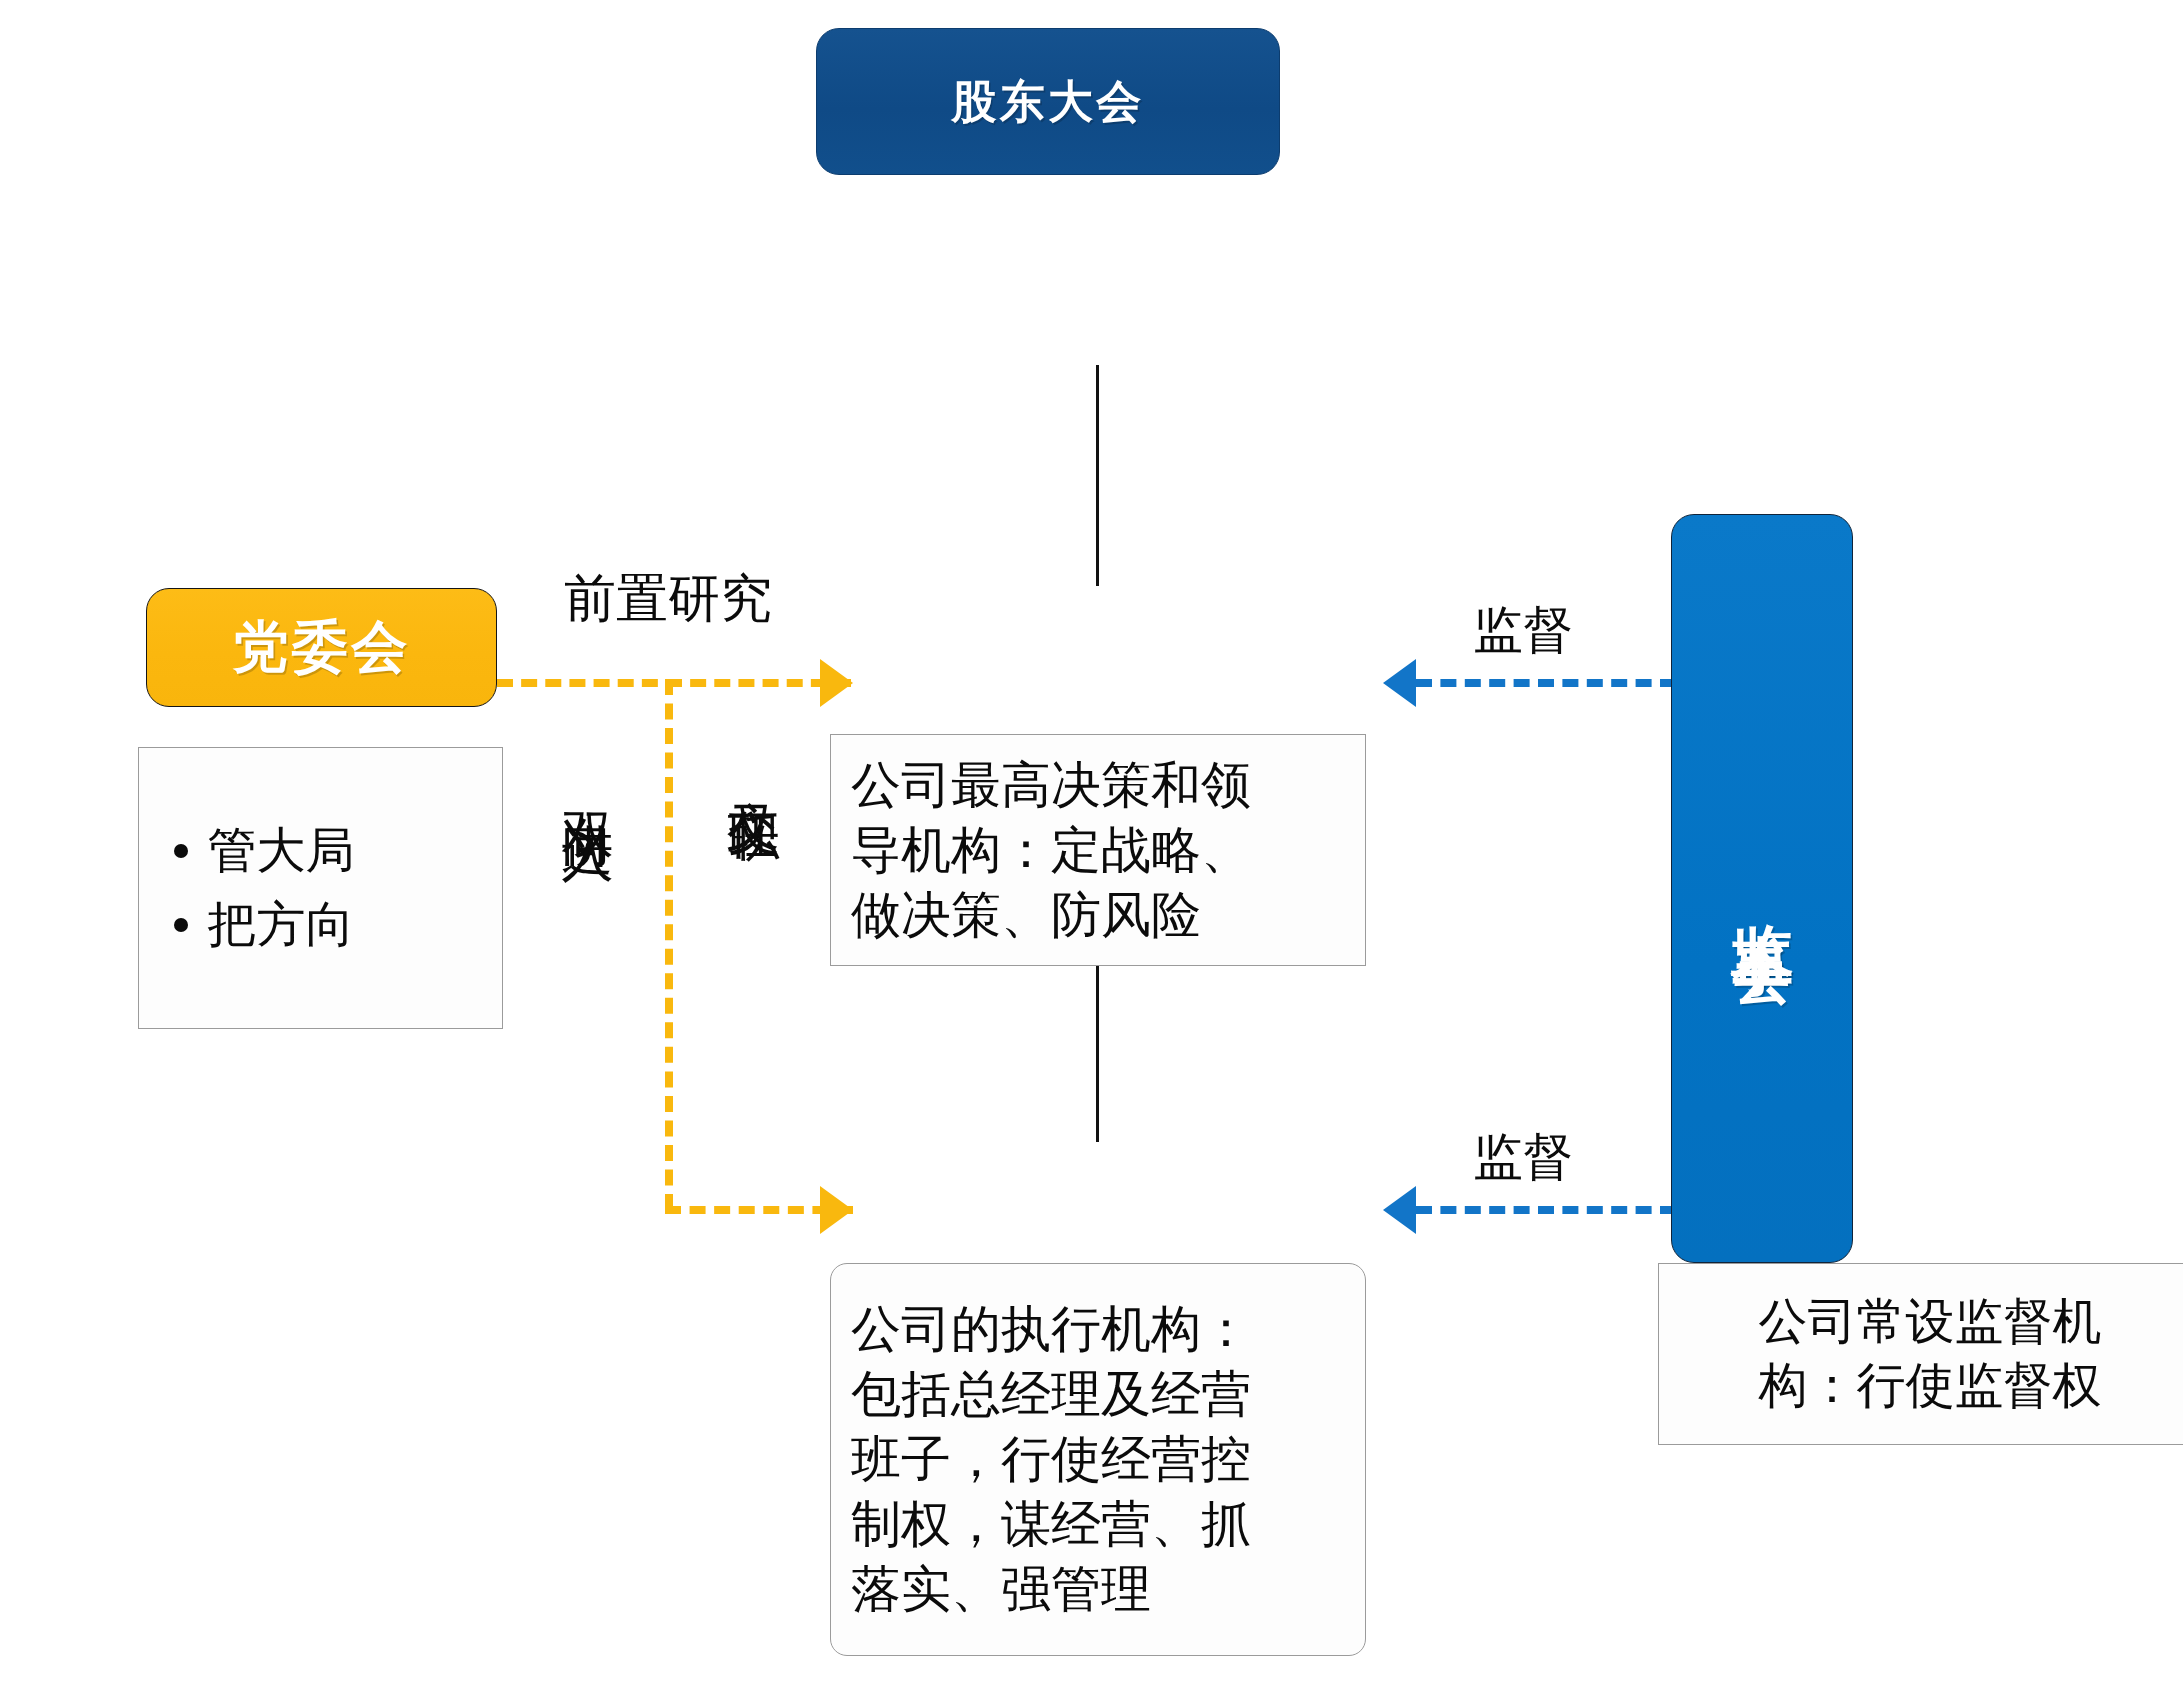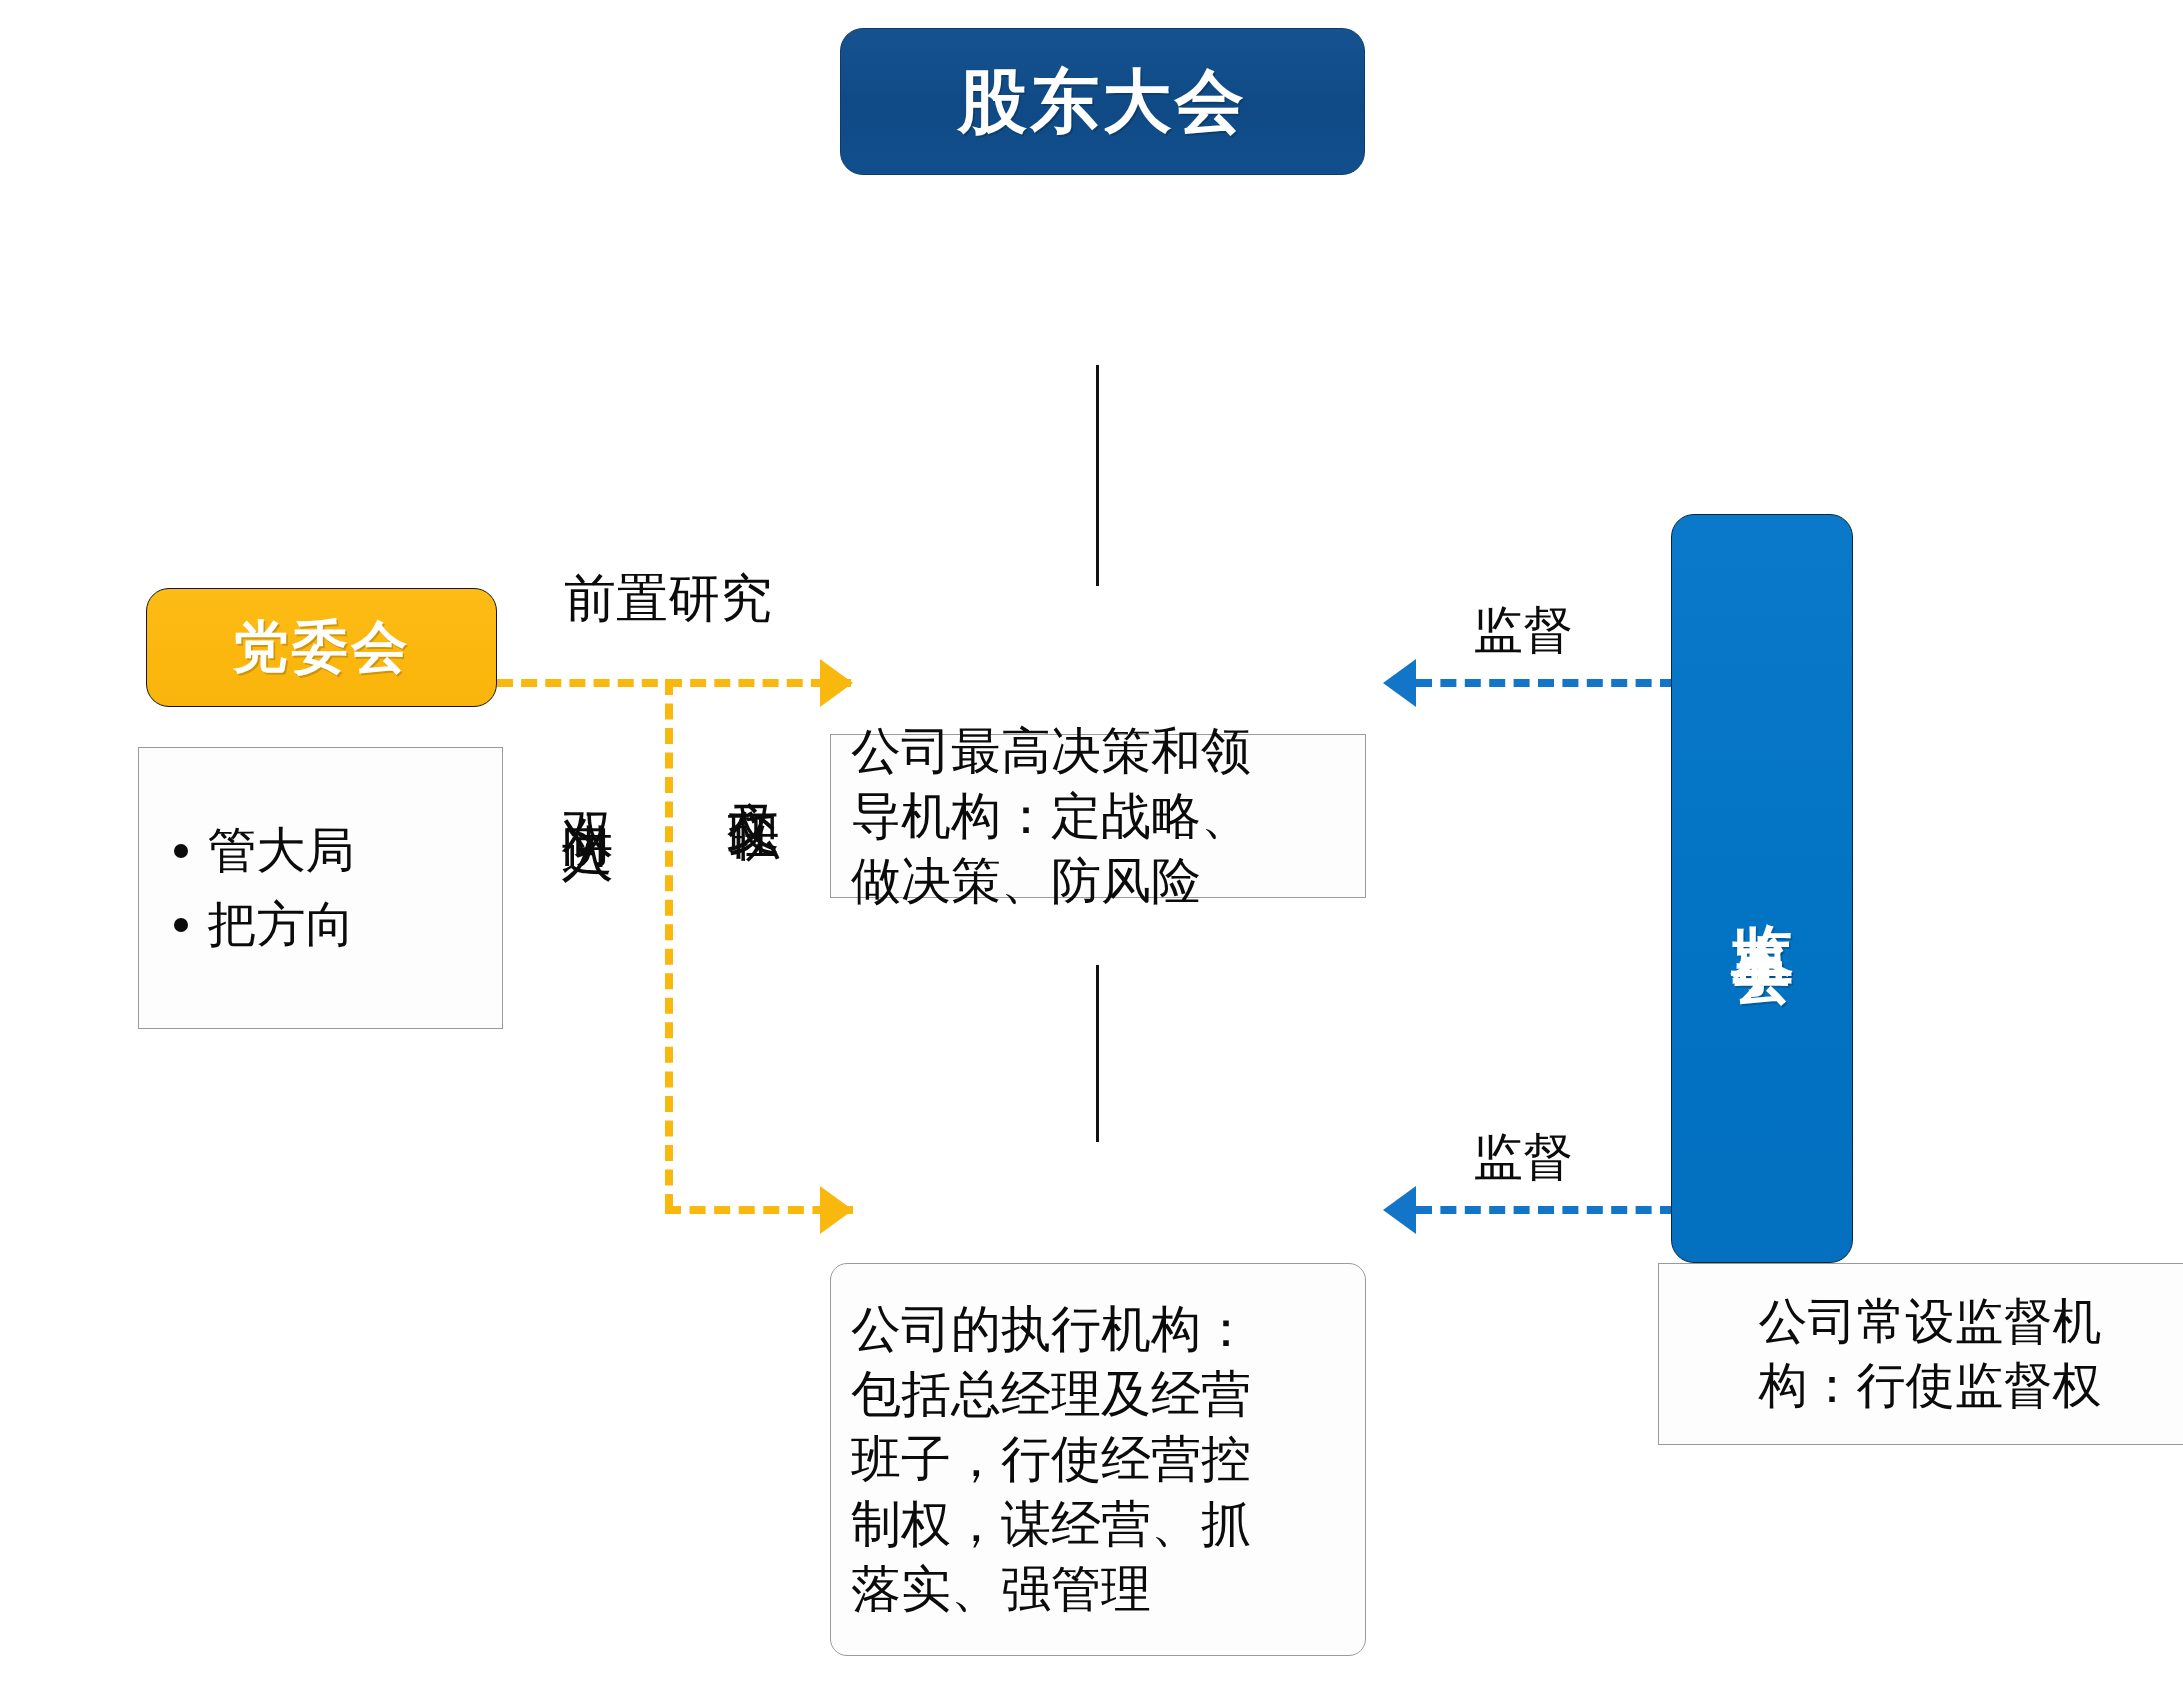--- a/index.html
+++ b/index.html
@@ -146,29 +146,29 @@
     text-orientation:upright;
     letter-spacing:5.5px;
     white-space:normal;
   }
 </style>
 </head>
 <body>
 
 <div id="canvas">
 
-  <div class="node-head navy" style="left:840px;top:28px;width:525px;height:147px;font-size:69px;">
+  <div class="node-head navy" style="left:816px;top:28px;width:464px;height:147px;font-size:45px;">
     <span>股东大会</span>
   </div>
 
 
   <div class="solid-v" style="left:1096px;top:365px;height:221px;"></div>
 
 
-  <div class="desc-box" style="left:830px;top:734px;width:536px;height:164px;padding:0 20px;">
+  <div class="desc-box" style="left:830px;top:734px;width:536px;height:232px;padding:0 20px;">
     <div class="desc-text desc-left" style="font-size:50px;">公司最高决策和领
 导机构：定战略、
 做决策、防风险</div>
   </div>
 
   <div class="solid-v" style="left:1096px;top:965px;height:177px;"></div>
 
 
   <div class="desc-box" style="left:830px;top:1263px;width:536px;height:393px;padding:0 20px;border-radius:17px;">
     <div class="desc-text desc-left" style="font-size:50px;">公司的执行机构：

